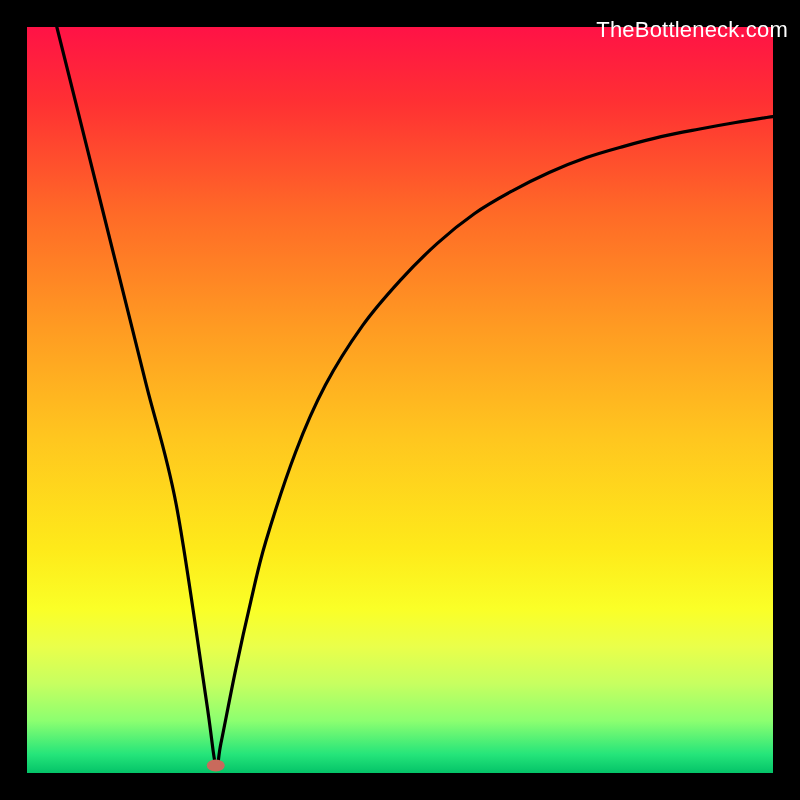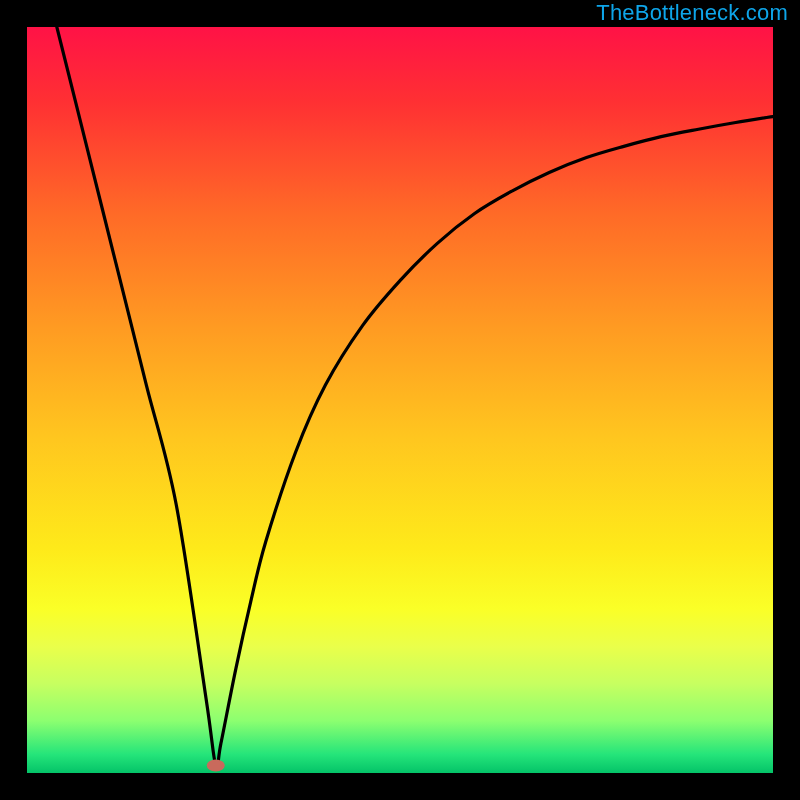--- a/index.html
+++ b/index.html
@@ -21,23 +21,23 @@
   }
   .plot {
     position: absolute;
     left: 0;
     top: 0;
     width: 746px;
     height: 746px;
   }
   .watermark {
     position: absolute;
-    top: 0;
+    top: 17px;
     right: 12px;
-    color: #0ea5e9;
+    color: #ffffff;
     font-size: 22px;
     font-weight: 500;
     letter-spacing: 0.2px;
     font-family: Arial, Helvetica, sans-serif;
   }
 </style>
 </head>
 <body>
 
 <div class="frame">

